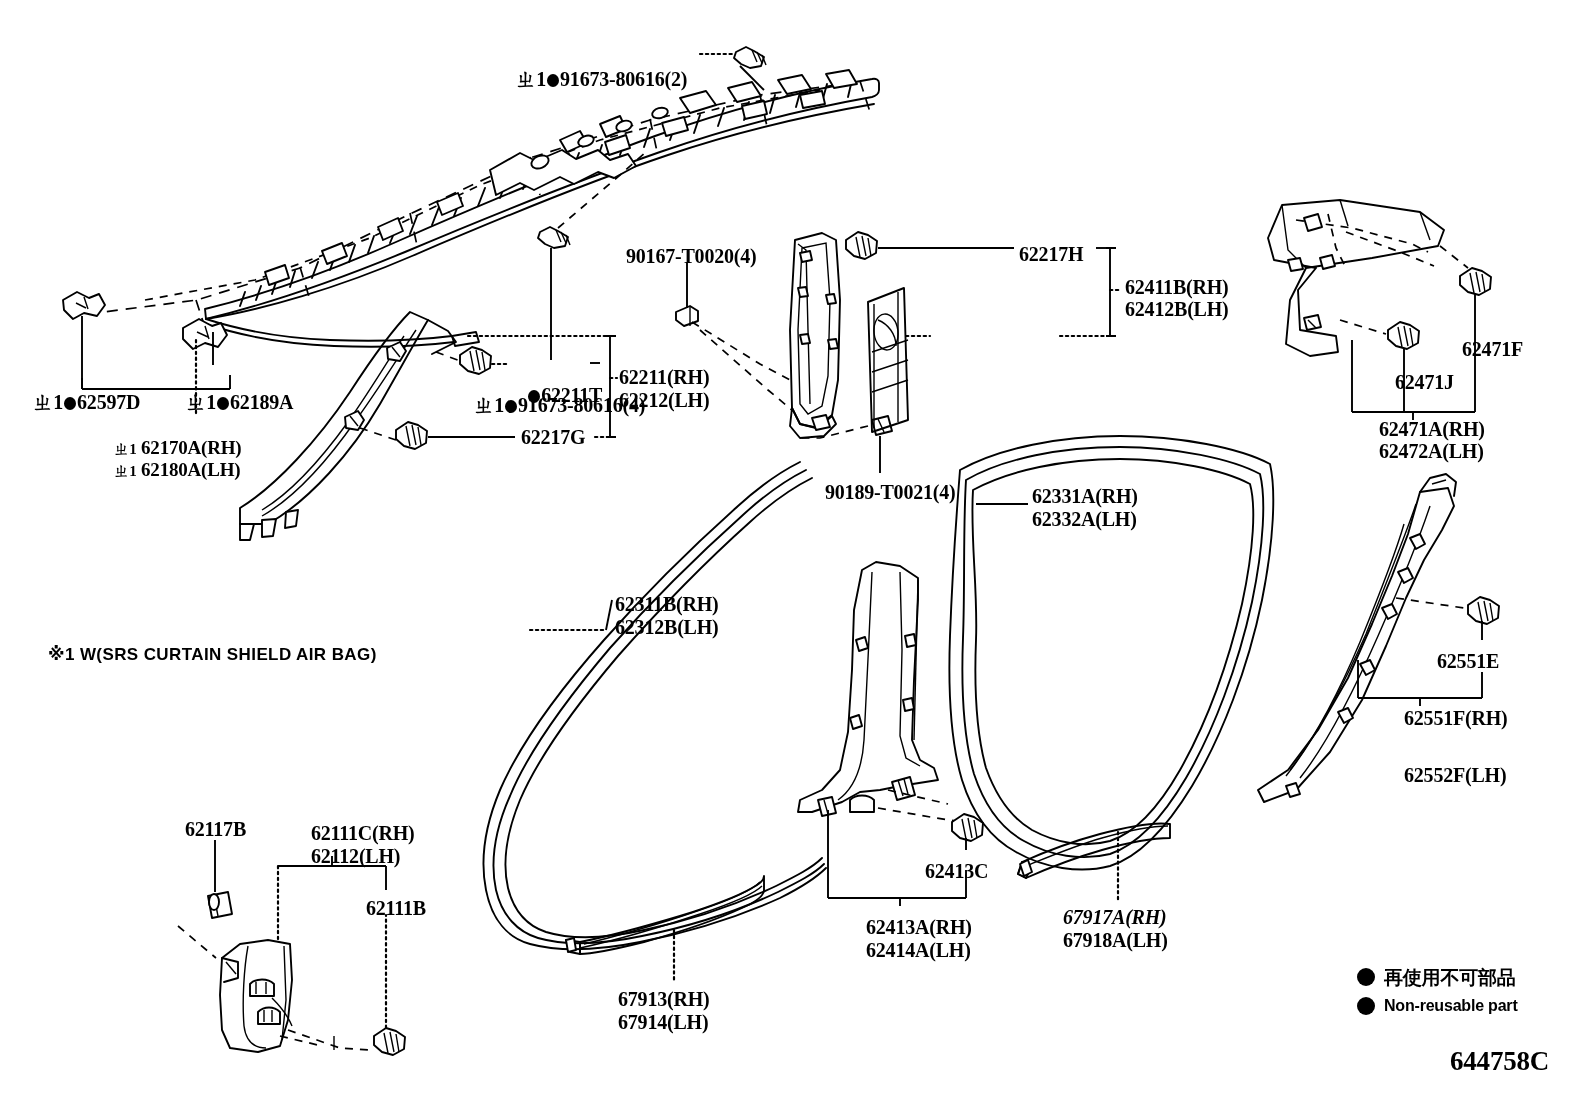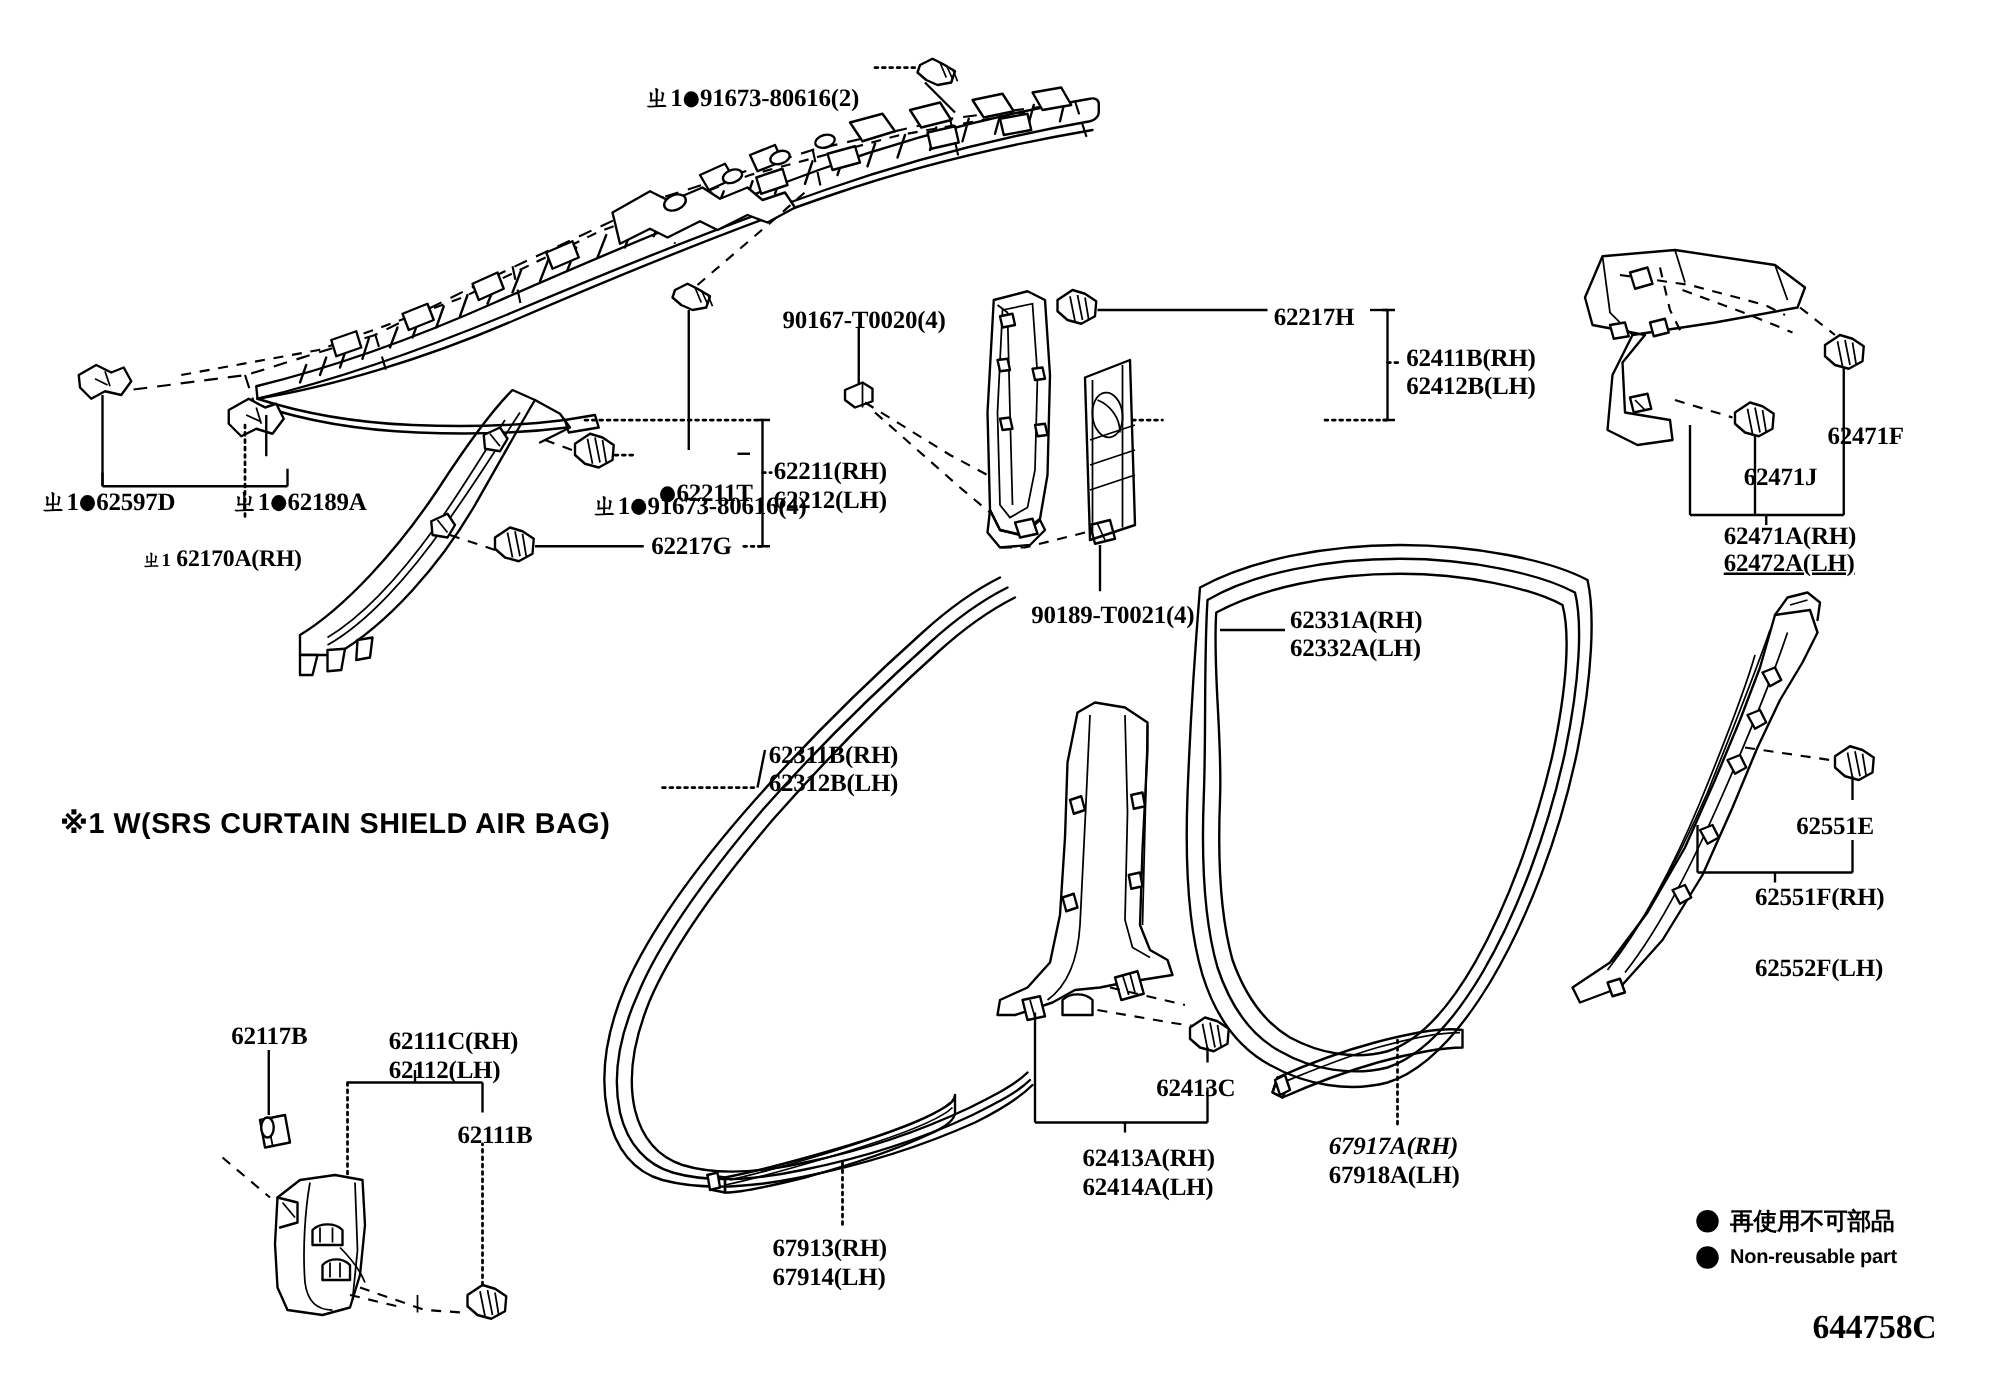--- a/index.html
+++ b/index.html
@@ -3,21 +3,21 @@
 <meta charset="utf-8">
 <style>
   html,body{margin:0;padding:0;background:#ffffff;}
   body{width:1592px;height:1099px;position:relative;overflow:hidden;
        font-family:"Liberation Sans","DejaVu Sans",sans-serif;}
   #stage{position:absolute;left:0;top:0;width:1592px;height:919px;}
   svg.art{position:absolute;left:0;top:0;width:1592px;height:1099px;overflow:visible;}
   .lbl{position:absolute;color:#000;font-family:"Liberation Serif","DejaVu Serif",serif;
        font-weight:bold;white-space:pre;line-height:1.16;letter-spacing:-0.2px;}
   .pn{font-size:20px;}
-  .note{font-size:23px;font-family:"Liberation Sans","DejaVu Sans",sans-serif;
+  .note{font-size:17px;font-family:"Liberation Sans","DejaVu Sans",sans-serif;
         font-weight:bold;letter-spacing:0.4px;}
   .legend{font-size:16px;font-family:"Liberation Sans","DejaVu Sans",sans-serif;font-weight:bold;text-align:center;}
   .legend-jp{font-size:19px;font-family:"DejaVu Sans",sans-serif;font-weight:bold;}
   .figno{font-size:27px;font-family:"Liberation Serif","DejaVu Serif",serif;font-weight:bold;}
   .dot{display:inline-block;width:12px;height:13px;background:#000;border-radius:50%;
        vertical-align:-1px;margin:0 1px;}
   .ref{position:absolute;font-family:"Liberation Serif","DejaVu Serif",serif;
        font-weight:bold;font-size:20px;line-height:1.28;white-space:pre;}
 </style>
 </head>
@@ -412,37 +412,40 @@
 
   <div class="lbl pn" style="left:14px;top:368px;">
     <span>ㄓ1</span><span class="dot"></span><span>62597D</span>
   </div>
   <div class="lbl pn" style="left:167px;top:368px;">
     <span>ㄓ1</span><span class="dot"></span><span>62189A</span>
   </div>
   <div class="lbl pn" style="left:96px;top:415px;font-size:19px;">
     <span style="font-size:15px;">ㄓ1</span><span> 62170A(RH)</span>
   </div>
+  <div class="lbl pn" style="left:96px;top:437px;font-size:19px;">
+    <span style="font-size:15px;">ㄓ1</span><span> 62180A(LH)</span>
+  </div>
 
   <div class="lbl pn" style="left:508px;top:361px;">
     <span class="dot"></span><span>62211T</span>
   </div>
   <div class="lbl pn" style="left:521px;top:426px;">62217G</div>
   <div class="lbl pn" style="left:619px;top:366px;">62211(RH)</div>
   <div class="lbl pn" style="left:619px;top:389px;">62212(LH)</div>
 
   <div class="lbl pn" style="left:1019px;top:243px;">62217H</div>
   <div class="lbl pn" style="left:1125px;top:276px;">62411B(RH)</div>
   <div class="lbl pn" style="left:1125px;top:298px;">62412B(LH)</div>
 
 
   <div class="lbl pn" style="left:1450px;top:338px;margin-left:12px;">62471F</div>
   <div class="lbl pn" style="left:1375px;top:371px;margin-left:20px;">62471J</div>
   <div class="lbl pn" style="left:1379px;top:418px;">62471A(RH)</div>
-  <div class="lbl pn" style="left:1379px;top:440px;text-decoration:underline;">62472A(LH)</div>
+  <div class="lbl pn" style="left:1379px;top:440px;">62472A(LH)</div>
 
   <div class="lbl pn" style="left:1032px;top:485px;">62331A(RH)</div>
   <div class="lbl pn" style="left:1032px;top:508px;">62332A(LH)</div>
 
   <div class="lbl pn" style="left:615px;top:593px;">62311B(RH)</div>
   <div class="lbl pn" style="left:615px;top:616px;">62312B(LH)</div>
 
   <div class="lbl pn" style="left:1437px;top:650px;">62551E</div>
   <div class="lbl pn" style="left:1404px;top:707px;">62551F(RH)</div>
   <div class="lbl pn" style="left:1404px;top:716px;margin-top:48px;">62552F(LH)</div>

